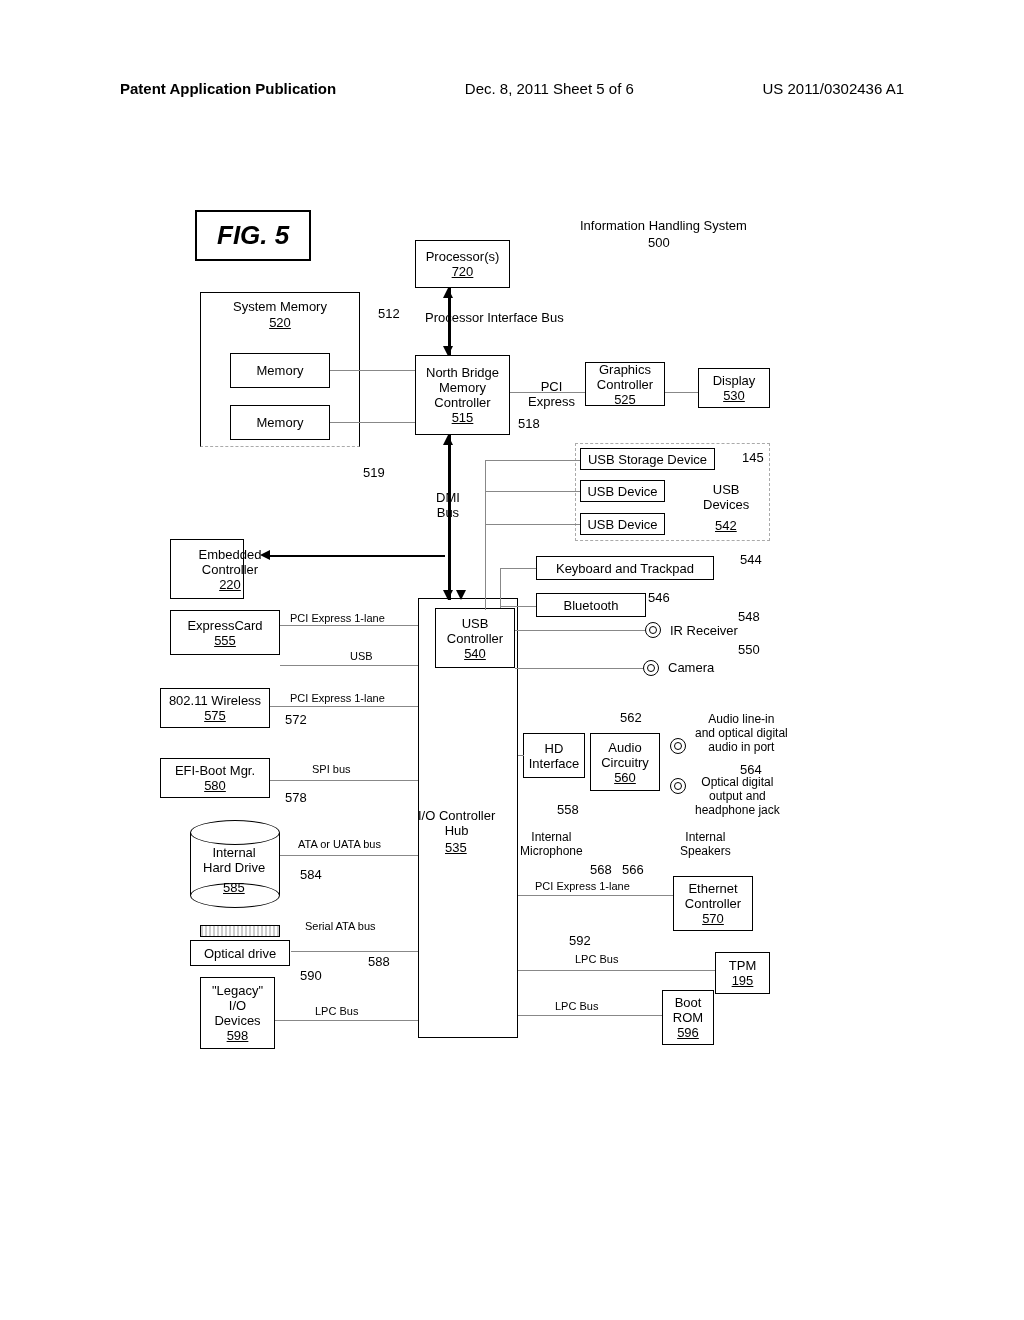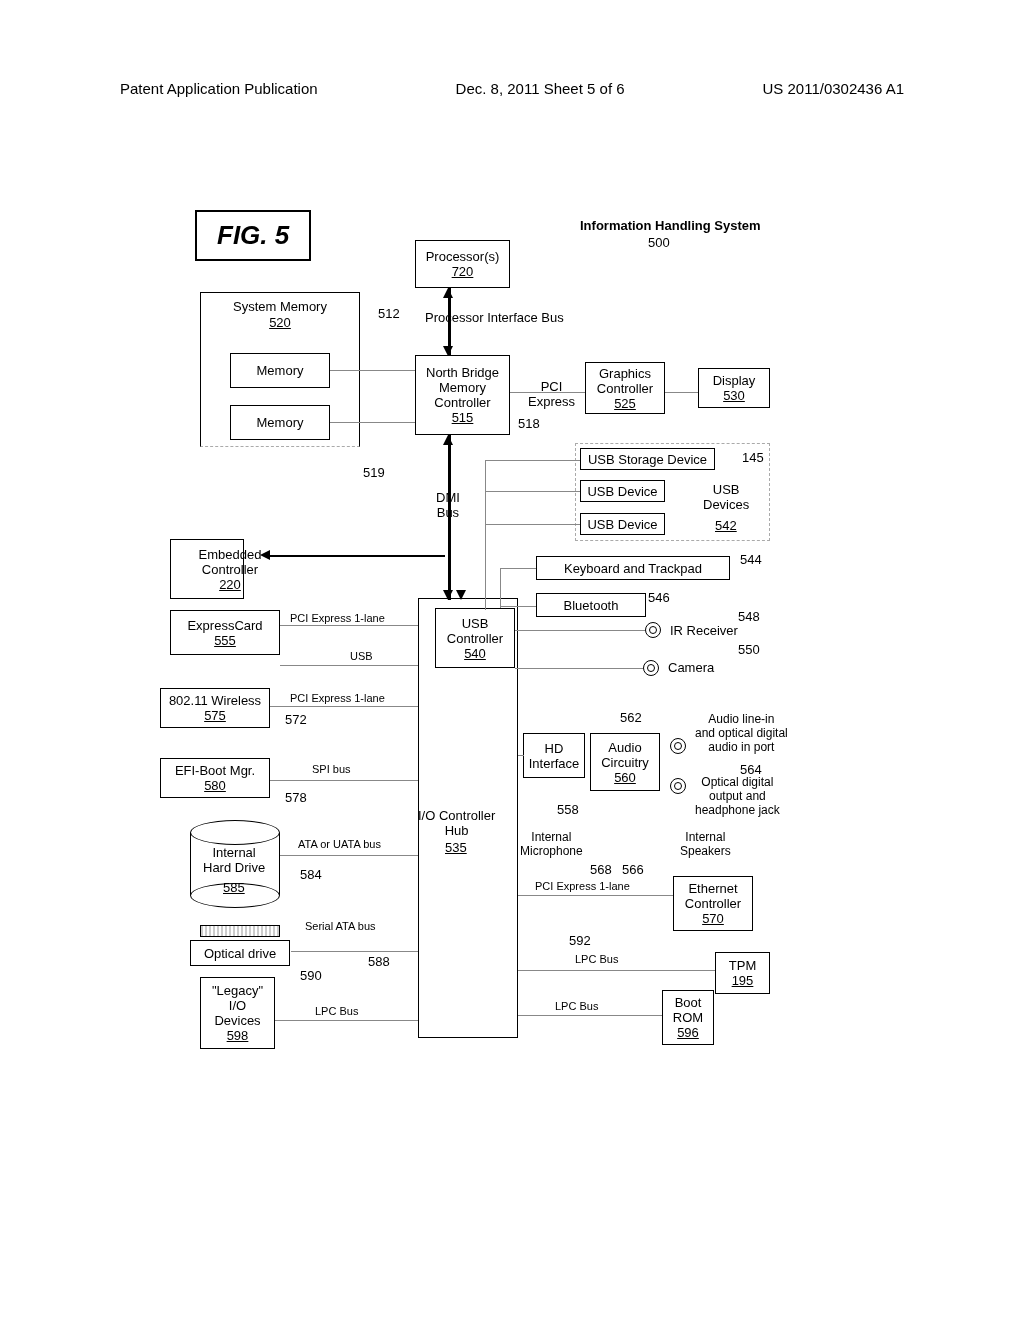--- a/index.html
+++ b/index.html
@@ -9,21 +9,21 @@
       font-family: Arial, sans-serif;
       background: white;
       position: relative;
     }
     .header {
       display: flex;
       justify-content: space-between;
       padding: 80px 120px 10px 120px;
       font-size: 15px;
     }
-    .header-left { font-weight: normal; }
+    .header-left { font-weight: bold; }
     .header-center { }
     .header-right { }
     .fig-title {
       position: absolute;
       left: 195px;
       top: 210px;
       border: 2px solid #000;
       padding: 8px 20px;
       font-size: 26px;
       font-weight: bold;
@@ -39,21 +39,21 @@
       align-items: center;
       justify-content: center;
       background: white;
     }
     .label {
       position: absolute;
       font-size: 13px;
       text-align: center;
     }
     .underline { text-decoration: underline; }
-    .bold { font-weight: bold; }
+    .bold { font-weight: normal; }
     .dashed-box {
       position: absolute;
       border: 1px dashed #aaa;
     }
     .disk {
       position: absolute;
       width: 90px;
       height: 25px;
       border: 1px solid #000;
       border-radius: 50%;
@@ -161,21 +161,21 @@
 Memory
 Controller</span>
   <span class="underline">515</span>
 </div>
 
 <div class="label" style="left:528px; top:364px; white-space:pre-line;">
   <span style="white-space:pre-line;margin-top:20px;">PCI
 Express</span>
 </div>
 
-<div class="box" style="left:585px; top:362px; width:80px; height:52px;">
+<div class="box" style="left:585px; top:362px; width:80px; height:44px;">
   <span style="white-space:pre-line;">Graphics
 Controller</span>
   <span class="underline">525</span>
 </div>
 
 <div class="box" style="left:698px; top:368px; width:72px; height:40px;">
   <span>Display</span>
   <span class="underline">530</span>
 </div>
 
@@ -202,21 +202,21 @@
 </div>
 
 <div class="box" style="left:580px; top:513px; width:85px; height:22px;">
   <span>USB Device</span>
 </div>
 
 <div class="label" style="left:703px; top:482px; white-space:pre-line;">USB
 Devices</div>
 <div class="label underline" style="left:715px; top:518px;">542</div>
 
-<div class="box" style="left:536px; top:556px; width:194px; height:24px;">
+<div class="box" style="left:536px; top:556px; width:178px; height:24px;">
   <span>Keyboard and Trackpad</span>
 </div>
 <div class="label" style="left:740px; top:552px;">544</div>
 
 <div class="box" style="left:536px; top:593px; width:110px; height:24px;">
   <span>Bluetooth</span>
 </div>
 <div class="label" style="left:648px; top:590px;">546</div>
 
 <div class="label" style="left:670px; top:623px;">IR Receiver</div>

